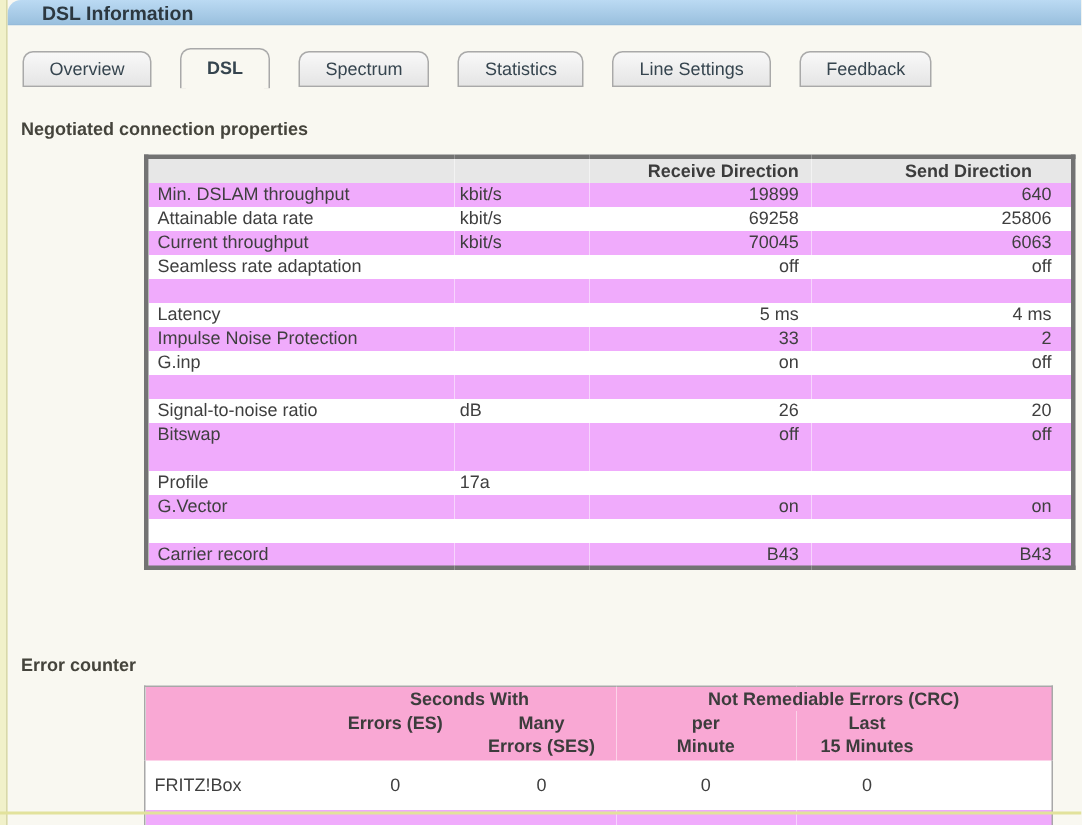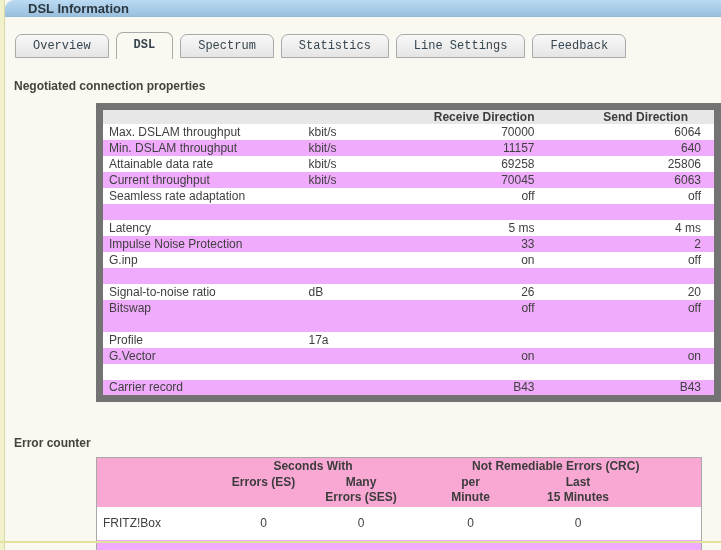--- a/index.html
+++ b/index.html
@@ -18,21 +18,21 @@
     position: absolute; left: 5px; top: 0; right: 0; height: 17px;
     background: linear-gradient(#bbdaf3, #9ac0de);
     border-top-left-radius: 9px;
     border-bottom: 1px solid #96bbda;
     display: flex; align-items: center; padding-left: 23px;
   }
   .titlebar .title { font-size: 13px; font-weight: bold; color: #2c3840; }
 
   .tabs {
     position: absolute; left: 15px; top: 32px; height: 27px;
-    display: flex; gap: 7px; align-items: flex-start; font-family: Liberation Mono, monospace;
+    display: flex; gap: 19px; align-items: flex-start;
   }
   .tab {
     margin-top: 2px; height: 24px; line-height: 22px;
     padding: 0 17px; font-size: 12px; color: #36454f;
     background: linear-gradient(#f8f8f8, #e5e5e5);
     border: 1px solid #a9a9a9;
     border-radius: 7px 7px 0 0;
     cursor: pointer; white-space: nowrap;
   }
   .tab.active {
@@ -48,21 +48,21 @@
   }
   #neg-title { top: 79px; }
   #err-title { top: 436px; }
 
   table { border-collapse: collapse; table-layout: fixed; background: #fff; }
   td, th { font-size: 12px; font-weight: normal; overflow: hidden; white-space: nowrap; }
 
   
   #neg-table {
     position: absolute; left: 96px; top: 103px; width: 618px;
-    border: 7px solid #737373;
+    border: 3px solid #737373;
   }
   #neg-table thead th {
     height: 17px; background: #e7e7e7; font-weight: bold; color: #3c3c3c;
     text-align: right; padding: 0 8px 0 0;
   }
   #neg-table thead th.send-h { padding-right: 26px; }
   #neg-table td { height: 16px; line-height: 15px; }
   #neg-table td.label { text-align: left; padding-left: 6px; }
   #neg-table td.unit  { text-align: left; padding-left: 4px; }
   #neg-table td.receive { text-align: right; padding-right: 8px; }
@@ -118,30 +118,24 @@
   </colgroup>
   <thead>
     <tr>
       <th></th>
       <th></th>
       <th class="recv-h">Receive Direction</th>
       <th class="send-h">Send Direction</th>
     </tr>
   </thead>
   <tbody id="neg-body">
-      <tr class="white">
-        <td class="label">Max. DSLAM throughput</td>
-        <td class="unit">kbit/s</td>
-        <td class="receive">70000</td>
-        <td class="send">6064</td>
-      </tr>
       <tr class="gray">
         <td class="label">Min. DSLAM throughput</td>
         <td class="unit">kbit/s</td>
-        <td class="receive">11157</td>
+        <td class="receive">19899</td>
         <td class="send">640</td>
       </tr>
       <tr class="white">
         <td class="label">Attainable data rate</td>
         <td class="unit">kbit/s</td>
         <td class="receive">69258</td>
         <td class="send">25806</td>
       </tr>
       <tr class="gray">
         <td class="label">Current throughput</td>

